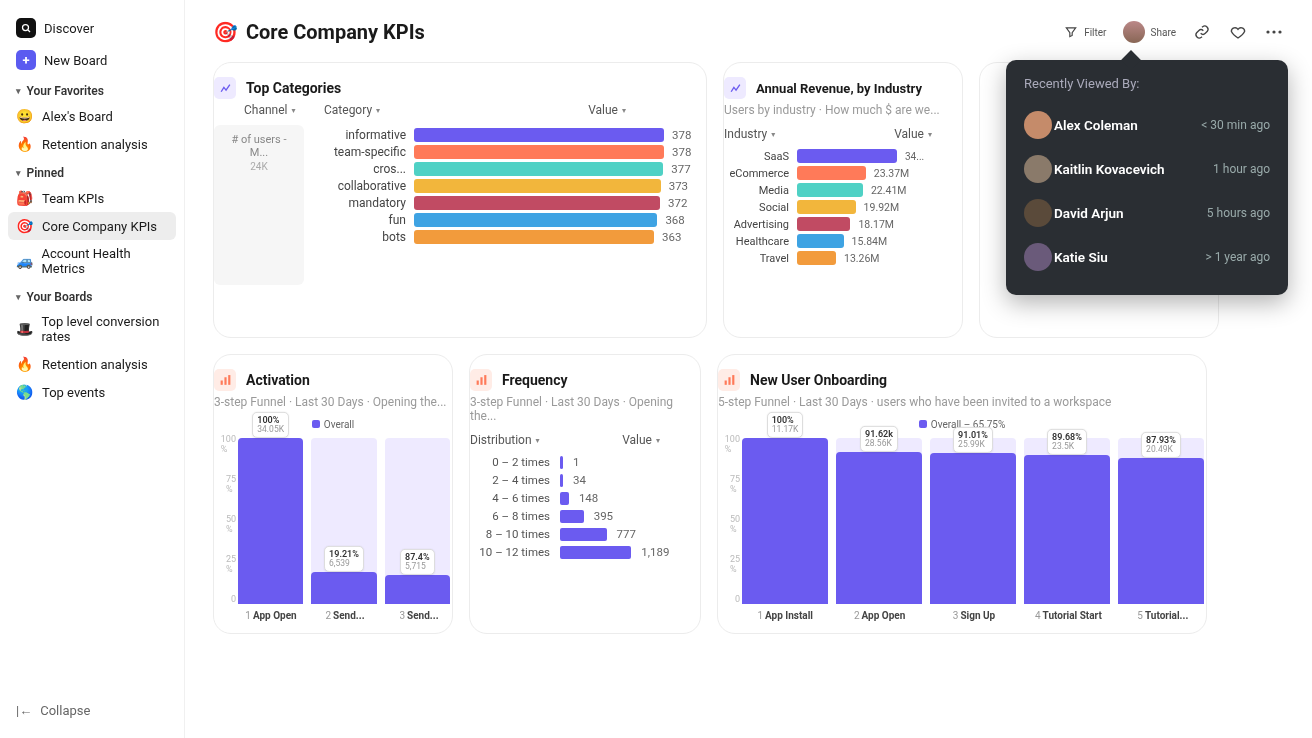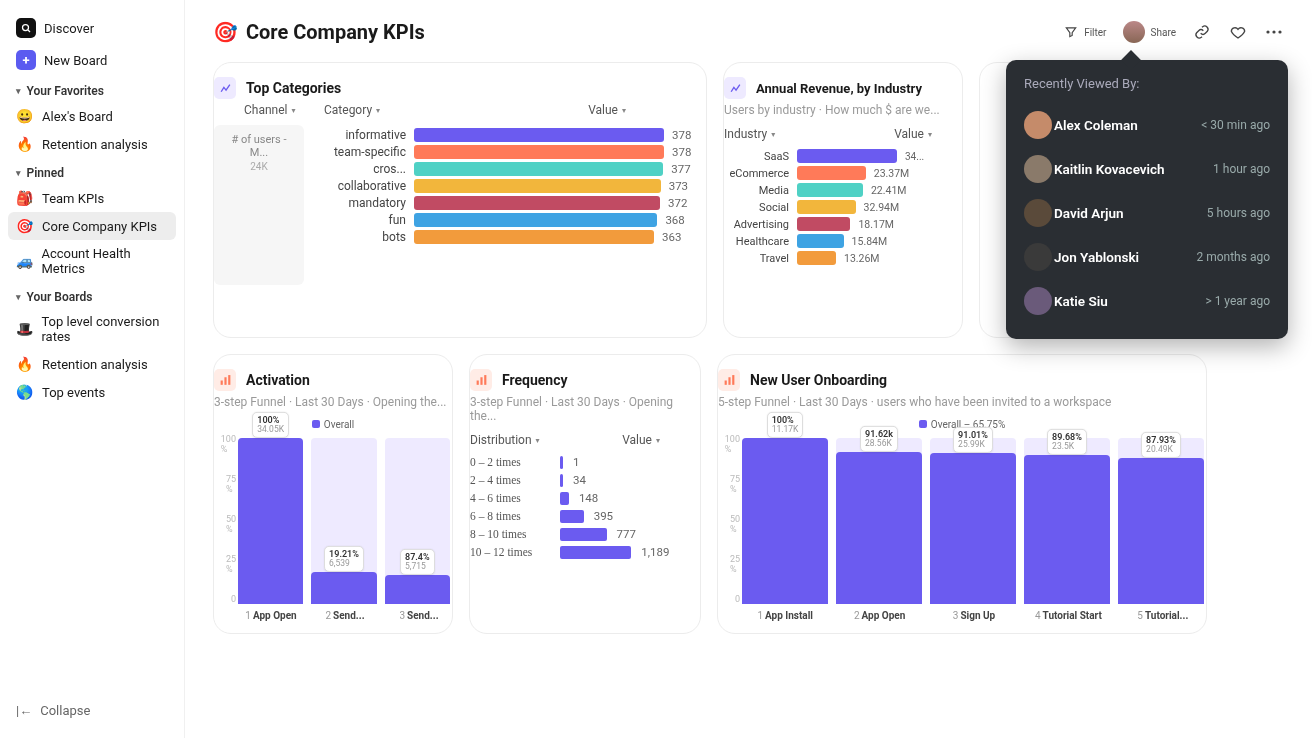--- a/index.html
+++ b/index.html
@@ -47,21 +47,21 @@
 .funnel-badge { position:absolute; top:-4px; background:#fff; border:1px solid #ddd; border-radius:5px; padding:2px 4px; font-size:9px; text-align:left; line-height:1.15; box-shadow:0 1px 2px rgba(0,0,0,0.07); white-space:nowrap; }
 .funnel-badge .p { font-weight:600; color:#333; }
 .funnel-badge .v { color:#999; font-size:8.5px; }
 .funnel-xlabels { display:flex; gap:8px; font-size:10px; color:#444; margin-top:6px; padding-left:24px; }
 .funnel-xlabels > div { flex:1; text-align:center; white-space:nowrap; overflow:hidden; text-overflow:ellipsis; }
 .funnel-xlabels .num { color:#999; margin-right:2px; }
 .legend-dot { width:8px; height:8px; background:#6b5bf0; display:inline-block; border-radius:2px; margin-right:4px; }
 .legend-row { text-align:center; font-size:10px; color:#666; margin-bottom:4px; }
 .freq-card { width:232px; height:280px; }
 .freq-row { display:flex; align-items:center; gap:10px; font-size:11.5px; margin:4px 0; }
-.freq-label { width:80px; text-align:left; color:#555;font-family:Liberation Serif, serif; }
+.freq-label { width:80px; text-align:right; color:#555; }
 .freq-bar { height:13px; background:#6b5bf0; border-radius:2px; }
 .freq-val { color:#666; }
 .onb-card { width:490px; height:280px; }
 .popover { position:absolute; top:60px; right:24px; width:282px; background:#2a2e33; color:#fff; border-radius:10px; padding:16px 18px; box-shadow:0 8px 24px rgba(0,0,0,0.3); }
 .popover::before { content:""; position:absolute; top:-7px; left:118px; width:14px; height:14px; background:#2a2e33; transform:rotate(45deg); }
 .pop-title { color:#aab; font-size:13px; margin-bottom:12px; }
 .pop-row { display:flex; align-items:center; gap:2px; padding:8px 0; }
 .pop-row .avatar-sm { width:28px; height:28px; }
 .pop-name { font-weight:600; font-size:13.5px; flex:1; }
 .pop-time { color:#9aa; font-size:12px; }
@@ -287,21 +287,21 @@
               <div class="bar-val" style="font-size:10.5px">23.37M</div>
             </div>
             <div class="bar-row">
               <div class="bar-label" style="width:65px;font-size:11px">Media</div>
               <div class="bar-track" style="width:65.91176470588236px;background:#4fd1c5"></div>
               <div class="bar-val" style="font-size:10.5px">22.41M</div>
             </div>
             <div class="bar-row">
               <div class="bar-label" style="width:65px;font-size:11px">Social</div>
               <div class="bar-track" style="width:58.58823529411765px;background:#f2b63c"></div>
-              <div class="bar-val" style="font-size:10.5px">32.94M</div>
+              <div class="bar-val" style="font-size:10.5px">19.92M</div>
             </div>
             <div class="bar-row">
               <div class="bar-label" style="width:65px;font-size:11px">Advertising</div>
               <div class="bar-track" style="width:53.44117647058824px;background:#c14b63"></div>
               <div class="bar-val" style="font-size:10.5px">18.17M</div>
             </div>
             <div class="bar-row">
               <div class="bar-label" style="width:65px;font-size:11px">Healthcare</div>
               <div class="bar-track" style="width:46.588235294117645px;background:#3ea3e3"></div>
               <div class="bar-val" style="font-size:10.5px">15.84M</div>
@@ -523,25 +523,20 @@
             <div class="avatar-sm" style="background:#8a7a6a"></div>
             <div class="pop-name">Kaitlin Kovacevich</div>
             <div class="pop-time">1 hour ago</div>
           </div>
           <div class="pop-row">
             <div class="avatar-sm" style="background:#5a4a3a"></div>
             <div class="pop-name">David Arjun</div>
             <div class="pop-time">5 hours ago</div>
           </div>
           <div class="pop-row">
-            <div class="avatar-sm" style="background:#3a3a3a"></div>
-            <div class="pop-name">Jon Yablonski</div>
-            <div class="pop-time">2 months ago</div>
-          </div>
-          <div class="pop-row">
             <div class="avatar-sm" style="background:#6a5a7a"></div>
             <div class="pop-name">Katie Siu</div>
             <div class="pop-time">&gt; 1 year ago</div>
           </div>
         </div>
     </div>
 
   </div>
 </div>
 

